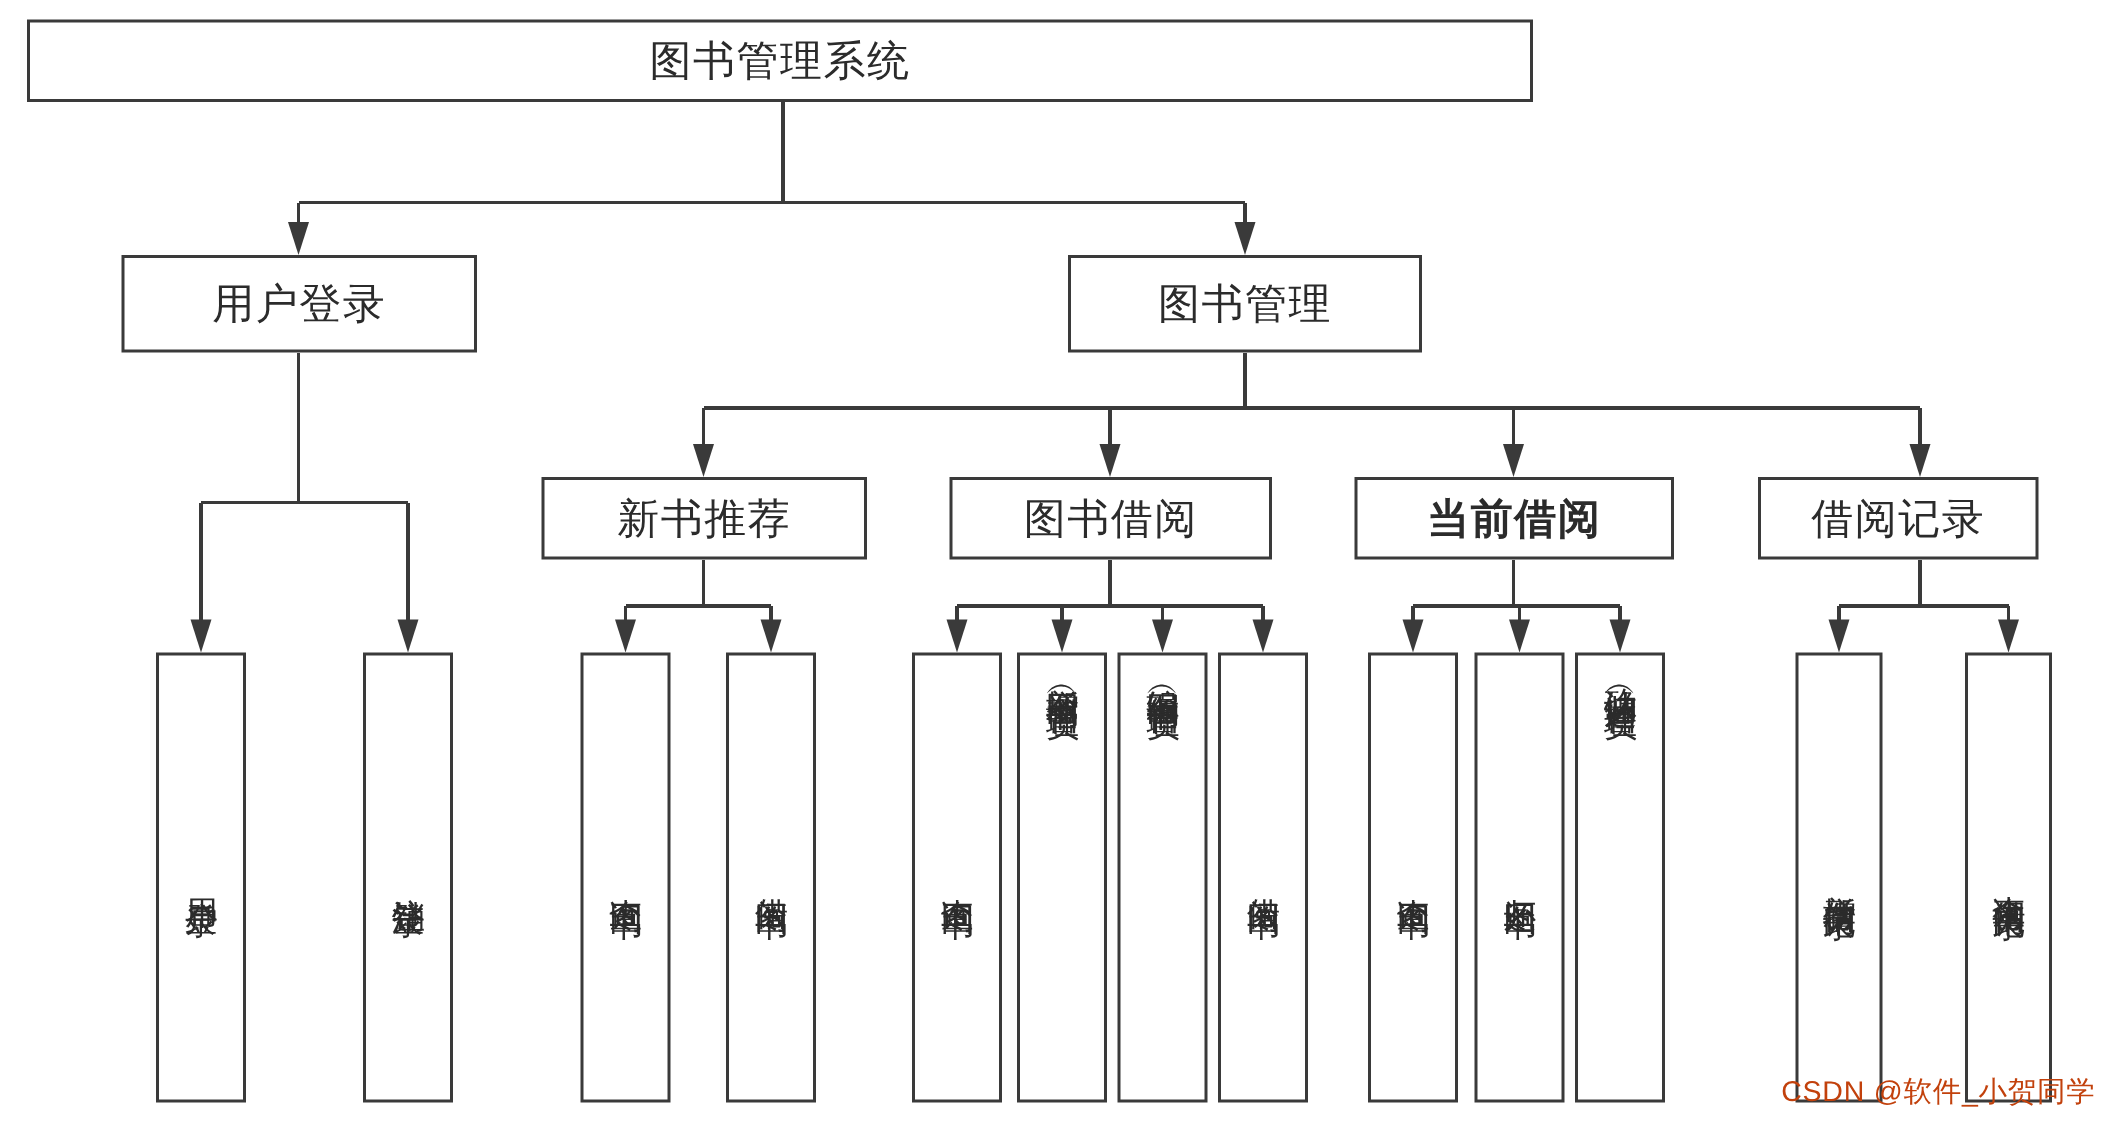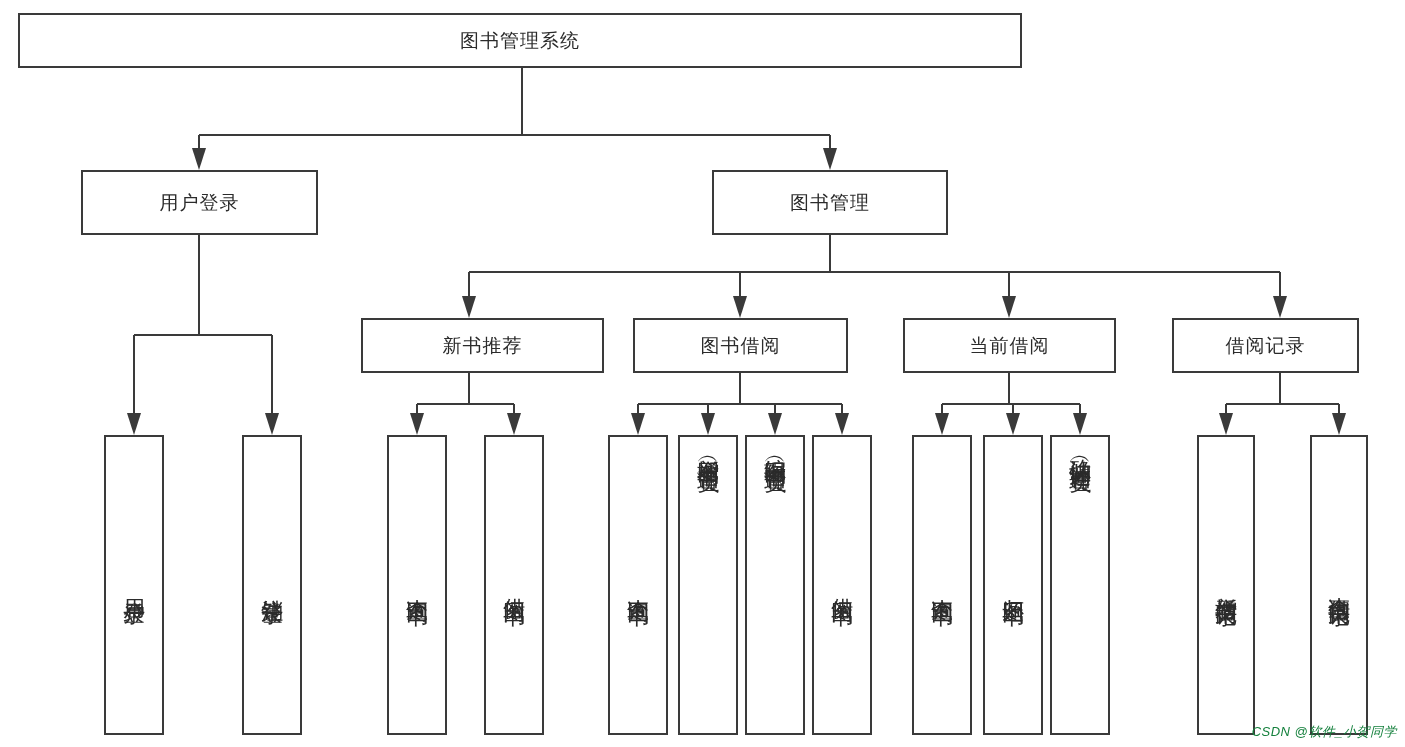--- a/index.html
+++ b/index.html
@@ -28,21 +28,21 @@
     position: absolute;
     box-sizing: border-box;
     border: 2.5px solid #3a3a3a;
     background: #ffffff;
     display: flex;
     align-items: center;
     justify-content: center;
     color: #2b2b2b;
   }
   .node.horiz {
-    font-size: 19px;
+    font-size: 28px;
     letter-spacing: 1px;
   }
   .node.vert {
     writing-mode: vertical-rl;
     text-orientation: upright;
     font-size: 22px;
     line-height: 1.12;
     letter-spacing: 2px;
     padding: 4px 0;
   }
@@ -51,25 +51,24 @@
     align-items: center;
   }
   .node-label {
     white-space: nowrap;
     display: block;
   }
   #watermark {
     position: absolute;
     right: 8px;
     bottom: 6px;
-    font-size: 13px;
-    color: #15803d;
+    font-size: 19px;
+    color: #c2410c;
     letter-spacing: 0.5px;
     white-space: nowrap;
-    font-style: italic;
   }
 </style>
 </head>
 <body>
 
 <div id="canvas">
   <svg id="wires" viewBox="0 0 1405 747" xmlns="http://www.w3.org/2000/svg">
       <g>
         <line x1="522" y1="68" x2="522" y2="135" stroke="#3a3a3a" stroke-width="2.5" shape-rendering="crispEdges"></line>
         <line x1="199" y1="135" x2="830" y2="135" stroke="#3a3a3a" stroke-width="2.5" shape-rendering="crispEdges"></line>
@@ -140,27 +139,27 @@
   <div id="nodes">
       <div class="node horiz" style="left: 18px; top: 13px; width: 1004px; height: 55px; border-color: rgb(58, 58, 58); color: rgb(43, 43, 43);">
         <span class="node-label">图书管理系统</span>
       </div>
       <div class="node horiz" style="left: 81px; top: 170px; width: 237px; height: 65px; border-color: rgb(58, 58, 58); color: rgb(43, 43, 43);">
         <span class="node-label">用户登录</span>
       </div>
       <div class="node horiz" style="left: 712px; top: 170px; width: 236px; height: 65px; border-color: rgb(58, 58, 58); color: rgb(43, 43, 43); text-align: right;">
         <span class="node-label">图书管理</span>
       </div>
-      <div class="node horiz" style="left: 361px; top: 318px; width: 243px; height: 55px; border-color: rgb(58, 58, 58); color: rgb(43, 43, 43);">
+      <div class="node horiz" style="left: 361px; top: 318px; width: 217px; height: 55px; border-color: rgb(58, 58, 58); color: rgb(43, 43, 43);">
         <span class="node-label">新书推荐</span>
       </div>
       <div class="node horiz" style="left: 633px; top: 318px; width: 215px; height: 55px; border-color: rgb(58, 58, 58); color: rgb(43, 43, 43); text-align: center;">
         <span class="node-label">图书借阅</span>
       </div>
-      <div class="node horiz" style="left: 903px; top: 318px; width: 213px; height: 55px; border-color: rgb(58, 58, 58); color: rgb(43, 43, 43);">
+      <div class="node horiz" style="left: 903px; top: 318px; width: 213px; height: 55px; border-color: rgb(58, 58, 58); color: rgb(43, 43, 43); font-weight: bold;">
         <span class="node-label">当前借阅</span>
       </div>
       <div class="node horiz" style="left: 1172px; top: 318px; width: 187px; height: 55px; border-color: rgb(58, 58, 58); color: rgb(43, 43, 43);">
         <span class="node-label">借阅记录</span>
       </div>
       <div class="node vert" style="left: 104px; top: 435px; width: 60px; height: 300px; border-color: rgb(58, 58, 58); color: rgb(43, 43, 43);">
         <span class="node-label">用户登录</span>
       </div>
       <div class="node vert" style="left: 242px; top: 435px; width: 60px; height: 300px; border-color: rgb(58, 58, 58); color: rgb(43, 43, 43);">
         <span class="node-label">注销登录</span>

